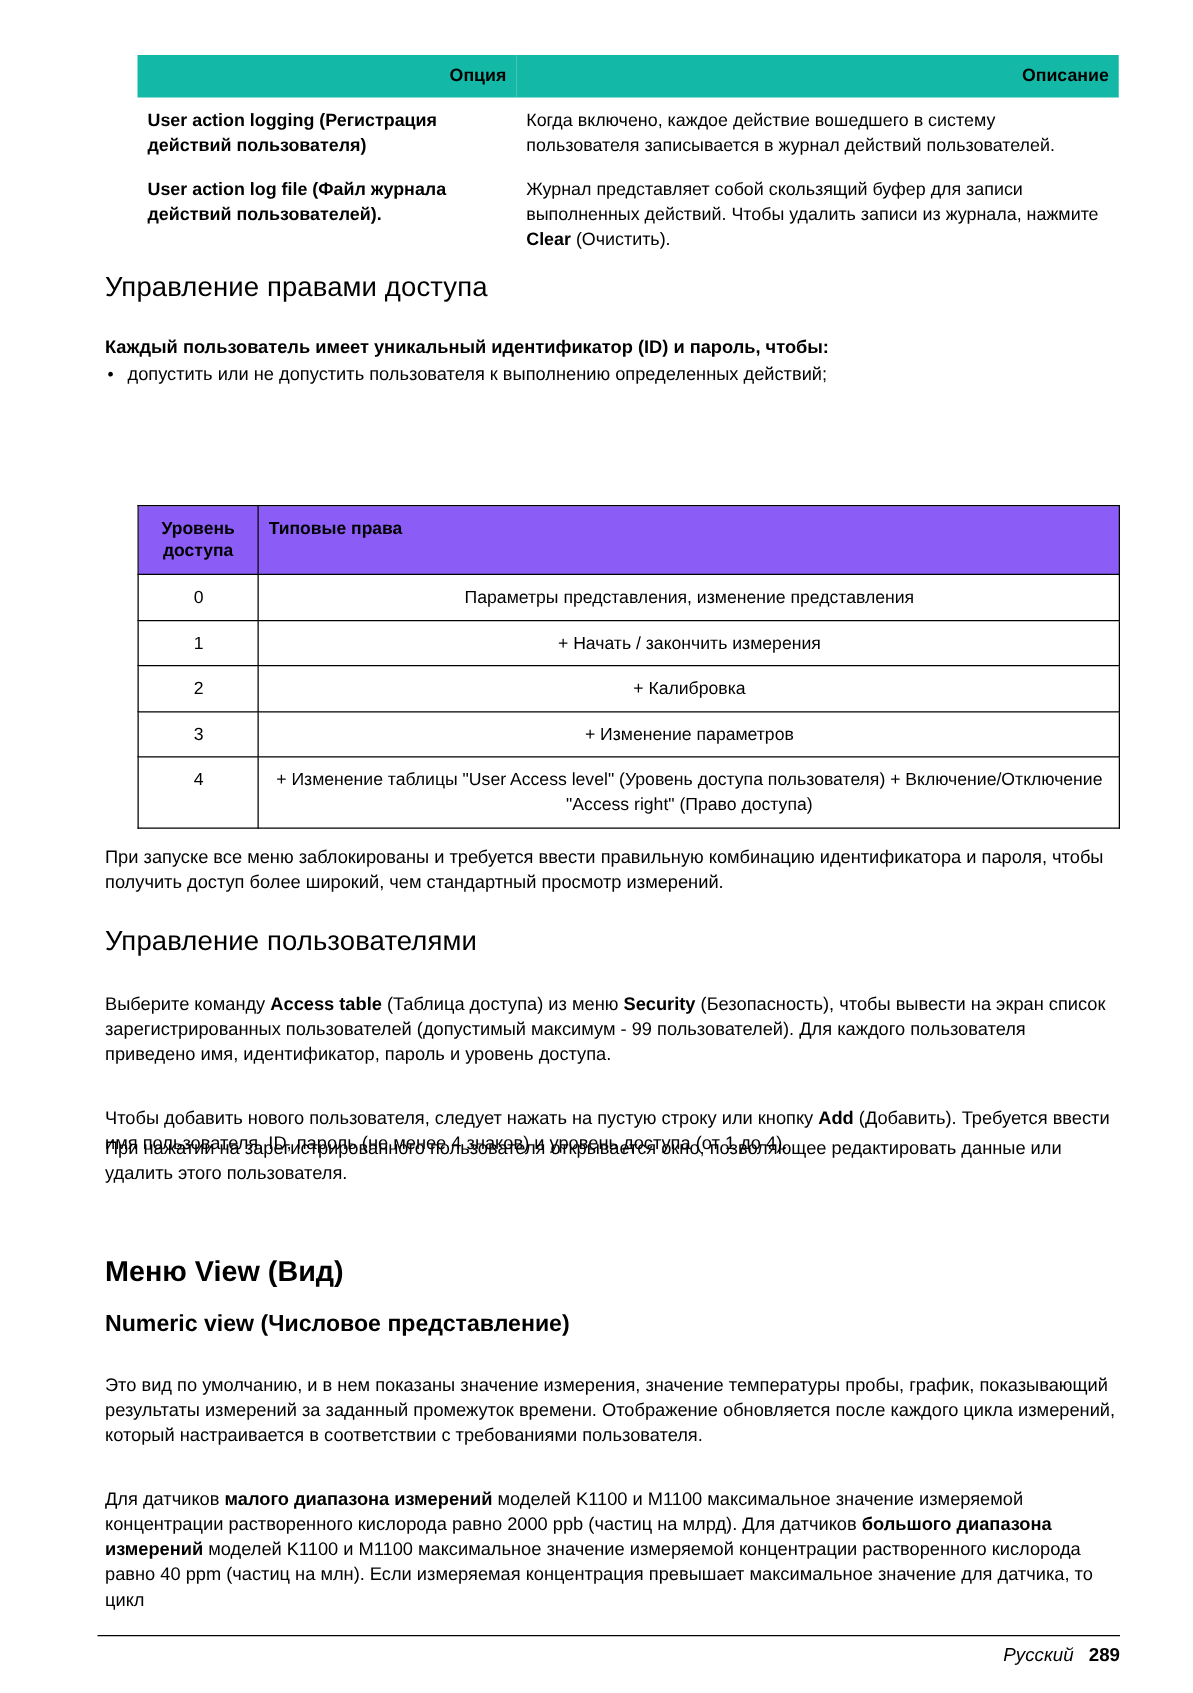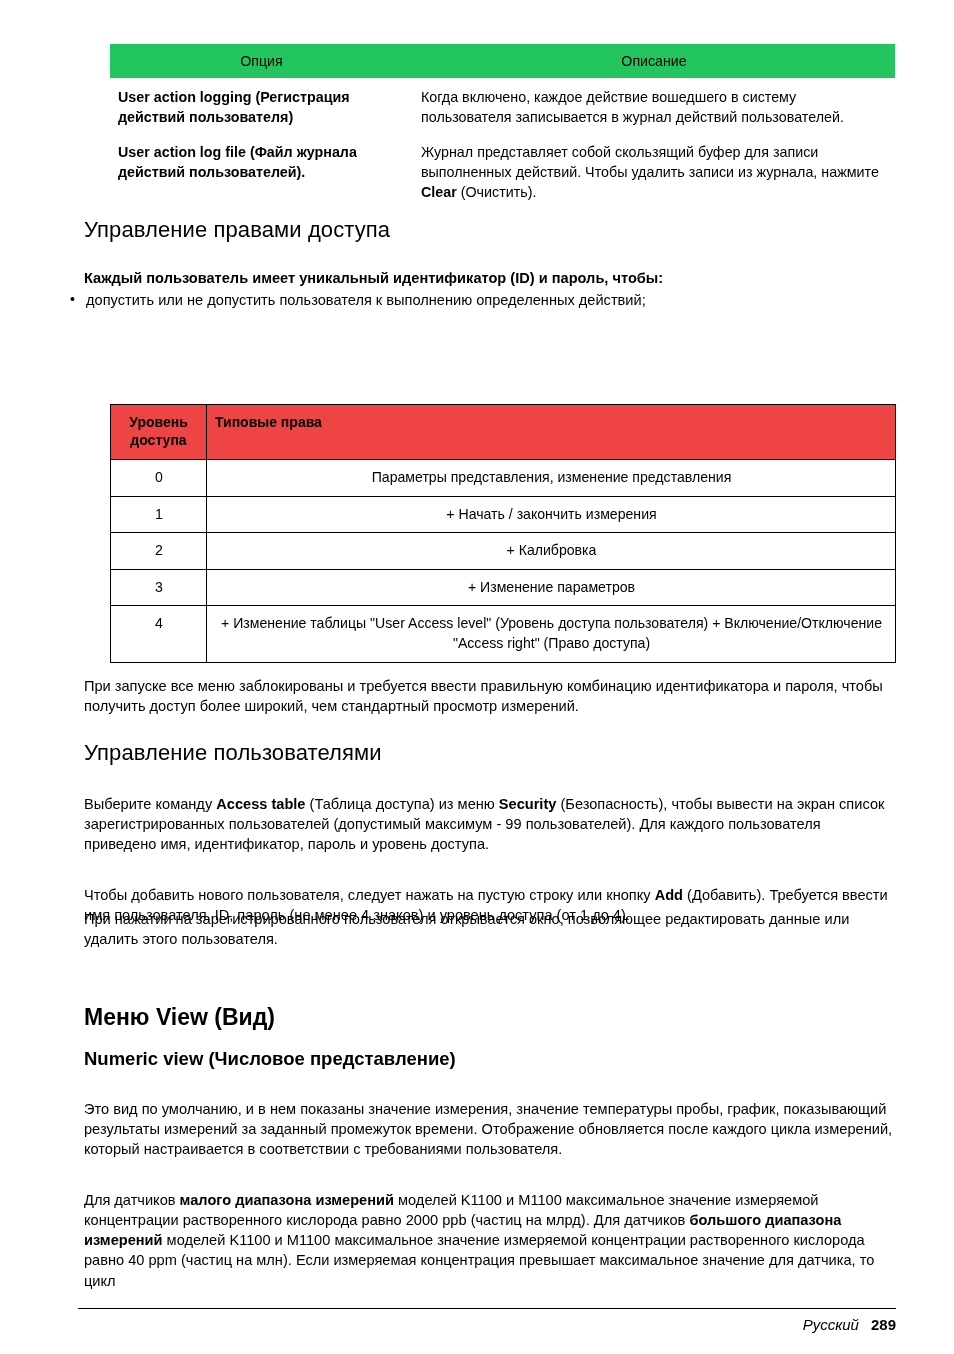--- a/index.html
+++ b/index.html
@@ -25,24 +25,24 @@
 
   
   .opt-table {
     position: absolute;
     left: 110px;
     top: 44px;
     width: 785px;
     border-collapse: collapse;
   }
   .opt-table th {
-    background: #22c55e;
-    text-align: center;
+    background: #14b8a6;
+    text-align: right;
     font-size: 14.2px;
-    font-weight: normal;
+    font-weight: bold;
     padding: 9px 8px 9px 8px;
     vertical-align: top;
     border: none;
   }
   .opt-table td {
     font-size: 14.3px;
     line-height: 20.3px;
     padding: 9px 8px 5px 8px;
     vertical-align: top;
     border: none;
@@ -76,21 +76,21 @@
     position: absolute;
     left: 84px;
     width: 812px;
     font-size: 14.6px;
     line-height: 20.3px;
   }
 
   
   .bullets {
     position: absolute;
-    left: 68px;
+    left: 84px;
     width: 812px;
     list-style: none;
     margin: 0;
     padding: 0;
   }
   .bullets li {
     position: relative;
     padding-left: 18px;
     font-size: 14.6px;
     line-height: 20.3px;
@@ -107,21 +107,21 @@
   
   .lvl-table {
     position: absolute;
     left: 110px;
     top: 404px;
     width: 786px;
     border-collapse: collapse;
     border: 1.2px solid #000;
   }
   .lvl-table th {
-    background: #ef4444;
+    background: #8b5cf6;
     text-align: left;
     font-size: 14px;
     font-weight: bold;
     line-height: 18px;
     padding: 8px 8px 10px 8px;
     vertical-align: top;
     border: 1.2px solid #000;
   }
   .lvl-table td {
     font-size: 14.1px;

